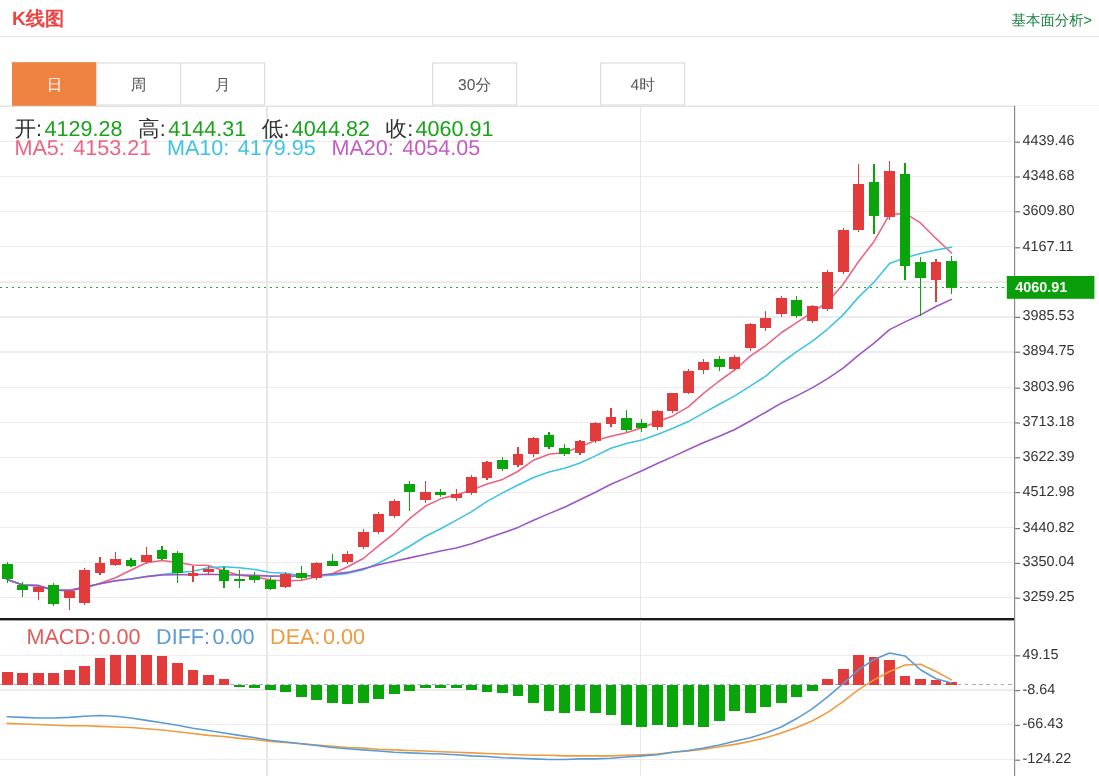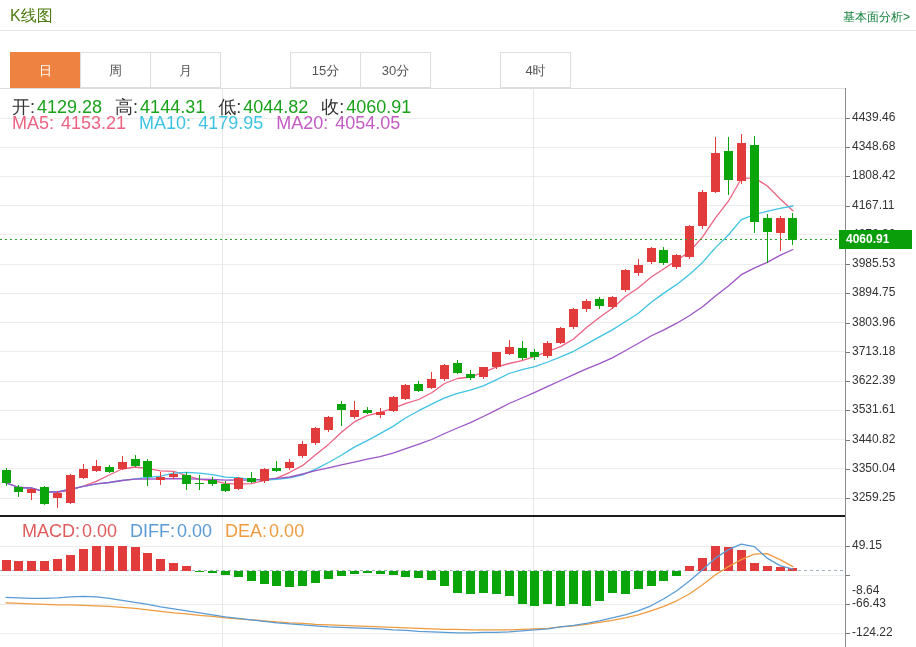--- a/index.html
+++ b/index.html
@@ -1,19 +1,19 @@
 <!DOCTYPE html>
 <html><head>
 <meta charset="utf-8">
 <style>
   html,body{margin:0;padding:0;background:#fff;}
   body{width:916px;height:647px;position:relative;overflow:hidden;
        font-family:"Liberation Sans","DejaVu Sans",sans-serif;}
   .header{position:absolute;left:0;top:0;width:916px;height:30px;border-bottom:1px solid #e8e8e8;background:#fff;}
-  .title{position:absolute;left:10px;top:6px;font-size:16px;font-weight:normal;color:#4d7c0f;}
+  .title{position:absolute;left:10px;top:6px;font-size:16px;font-weight:bold;color:#ef4444;}
   .link{position:absolute;right:6px;top:9px;font-size:12px;color:#15803d;cursor:pointer;}
   .tabs{position:absolute;left:0;top:52px;width:916px;height:36px;border-bottom:1px solid #ddd;background:#fff;}
   .tab{position:absolute;top:0;width:71px;height:36px;line-height:35px;text-align:center;font-size:13px;
        color:#555;background:#fff;border:1px solid #ddd;box-sizing:border-box;cursor:pointer;}
   .tab.active{background:#ee8240;border-color:#ee8240;color:#fff;}
   .plot{position:absolute;left:0;top:88px;width:845px;height:428px;}
   .macd-plot{position:absolute;left:0;top:517px;width:845px;height:130px;}
   .sep{position:absolute;left:0;top:515px;width:845px;height:2px;background:#1a1a1a;}
   .axis{position:absolute;left:845px;top:88px;width:71px;height:559px;border-left:1px solid #8a8a8a;background:#fff;}
   .axis .lbl{position:absolute;left:6px;font-size:12px;color:#333;white-space:nowrap;text-align:right;}
@@ -30,21 +30,20 @@
 
 <div class="header">
   <div class="title">K线图</div>
   <div class="link">基本面分析&gt;</div>
 </div>
 
 <div class="tabs" id="tabs">
     <div class="tab active" style="left: 10px;">日</div>
     <div class="tab" style="left: 80px;">周</div>
     <div class="tab" style="left: 150px;">月</div>
-    <div class="tab" style="left: 290px;">15分</div>
     <div class="tab" style="left: 360px;">30分</div>
     <div class="tab" style="left: 500px;">4时</div>
   </div>
 
 <div class="plot">
   <svg id="main-svg" width="845" height="428">
       <g>
         <line x1="0" y1="30" x2="845" y2="30" stroke="#ececec" stroke-width="1" shape-rendering="crispEdges"></line>
         <line x1="0" y1="59.231" x2="845" y2="59.231" stroke="#ececec" stroke-width="1" shape-rendering="crispEdges"></line>
         <line x1="0" y1="88.462" x2="845" y2="88.462" stroke="#ececec" stroke-width="1" shape-rendering="crispEdges"></line>
@@ -281,45 +280,45 @@
     </svg>
 </div>
 <div class="legend" id="macd-legend" style="left:22px;top:521px;"><span class="item"><span style="color: rgb(224, 92, 92);">MACD:</span><span class="val" style="color: rgb(224, 92, 92);">0.00</span></span><span class="item"><span style="color: rgb(91, 155, 213);">DIFF:</span><span class="val" style="color: rgb(91, 155, 213);">0.00</span></span><span class="item"><span style="color: rgb(239, 155, 63);">DEA:</span><span class="val" style="color: rgb(239, 155, 63);">0.00</span></span></div>
 
 <div class="axis" id="axis">
     <div class="tick" style="top: 30px;"></div>
     <div class="lbl" style="top: 22px;">4439.46</div>
     <div class="tick" style="top: 59px;"></div>
     <div class="lbl" style="top: 51px;">4348.68</div>
     <div class="tick" style="top: 88px;"></div>
-    <div class="lbl" style="top: 80px;">1808.42</div>
+    <div class="lbl" style="top: 80px;">3609.80</div>
     <div class="tick" style="top: 118px;"></div>
     <div class="lbl" style="top: 110px;">4167.11</div>
     <div class="tick" style="top: 147px;"></div>
     <div class="lbl" style="top: 139px;">4076.32</div>
     <div class="tick" style="top: 176px;"></div>
     <div class="lbl" style="top: 168px;">3985.53</div>
     <div class="tick" style="top: 205px;"></div>
     <div class="lbl" style="top: 197px;">3894.75</div>
     <div class="tick" style="top: 235px;"></div>
     <div class="lbl" style="top: 227px;">3803.96</div>
     <div class="tick" style="top: 264px;"></div>
     <div class="lbl" style="top: 256px;">3713.18</div>
     <div class="tick" style="top: 293px;"></div>
     <div class="lbl" style="top: 285px;">3622.39</div>
     <div class="tick" style="top: 322px;"></div>
-    <div class="lbl" style="top: 314px;">3531.61</div>
+    <div class="lbl" style="top: 314px;">4512.98</div>
     <div class="tick" style="top: 352px;"></div>
     <div class="lbl" style="top: 344px;">3440.82</div>
     <div class="tick" style="top: 381px;"></div>
     <div class="lbl" style="top: 373px;">3350.04</div>
     <div class="tick" style="top: 410px;"></div>
     <div class="lbl" style="top: 402px;">3259.25</div>
     <div class="tick" style="top: 458px;"></div>
     <div class="lbl" style="top: 450px;">49.15</div>
     <div class="tick" style="top: 487px;"></div>
-    <div class="lbl" style="top: 479px; margin-top: 16px;">-8.64</div>
+    <div class="lbl" style="top: 479px;">-8.64</div>
     <div class="tick" style="top: 516px;"></div>
     <div class="lbl" style="top: 508px;">-66.43</div>
     <div class="tick" style="top: 545px;"></div>
     <div class="lbl" style="top: 537px;">-124.22</div>
   </div>
 <div class="badge" id="price-badge" style="top: 230px; background: rgb(11, 158, 11);">4060.91</div>
 
 </body></html>

